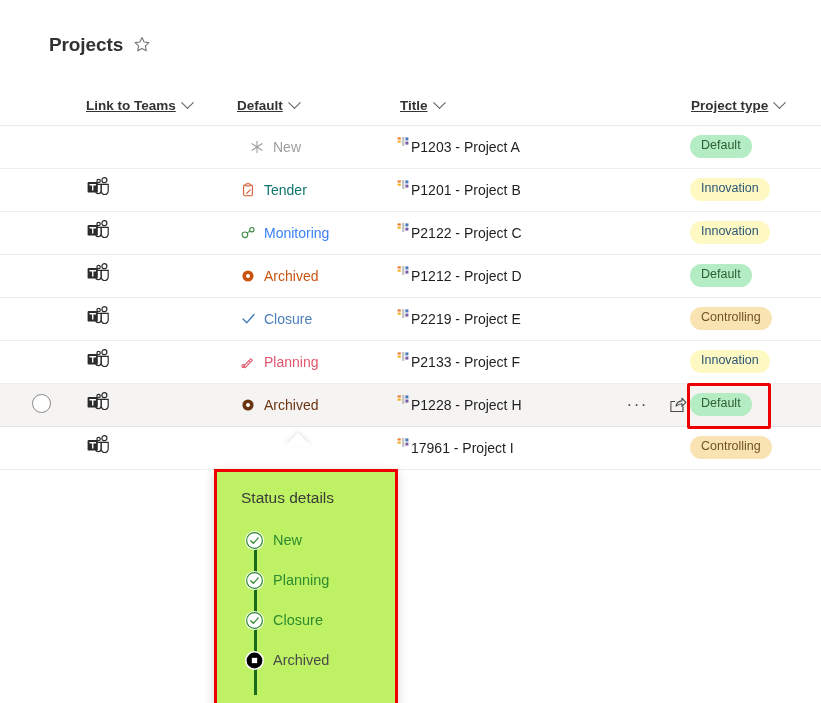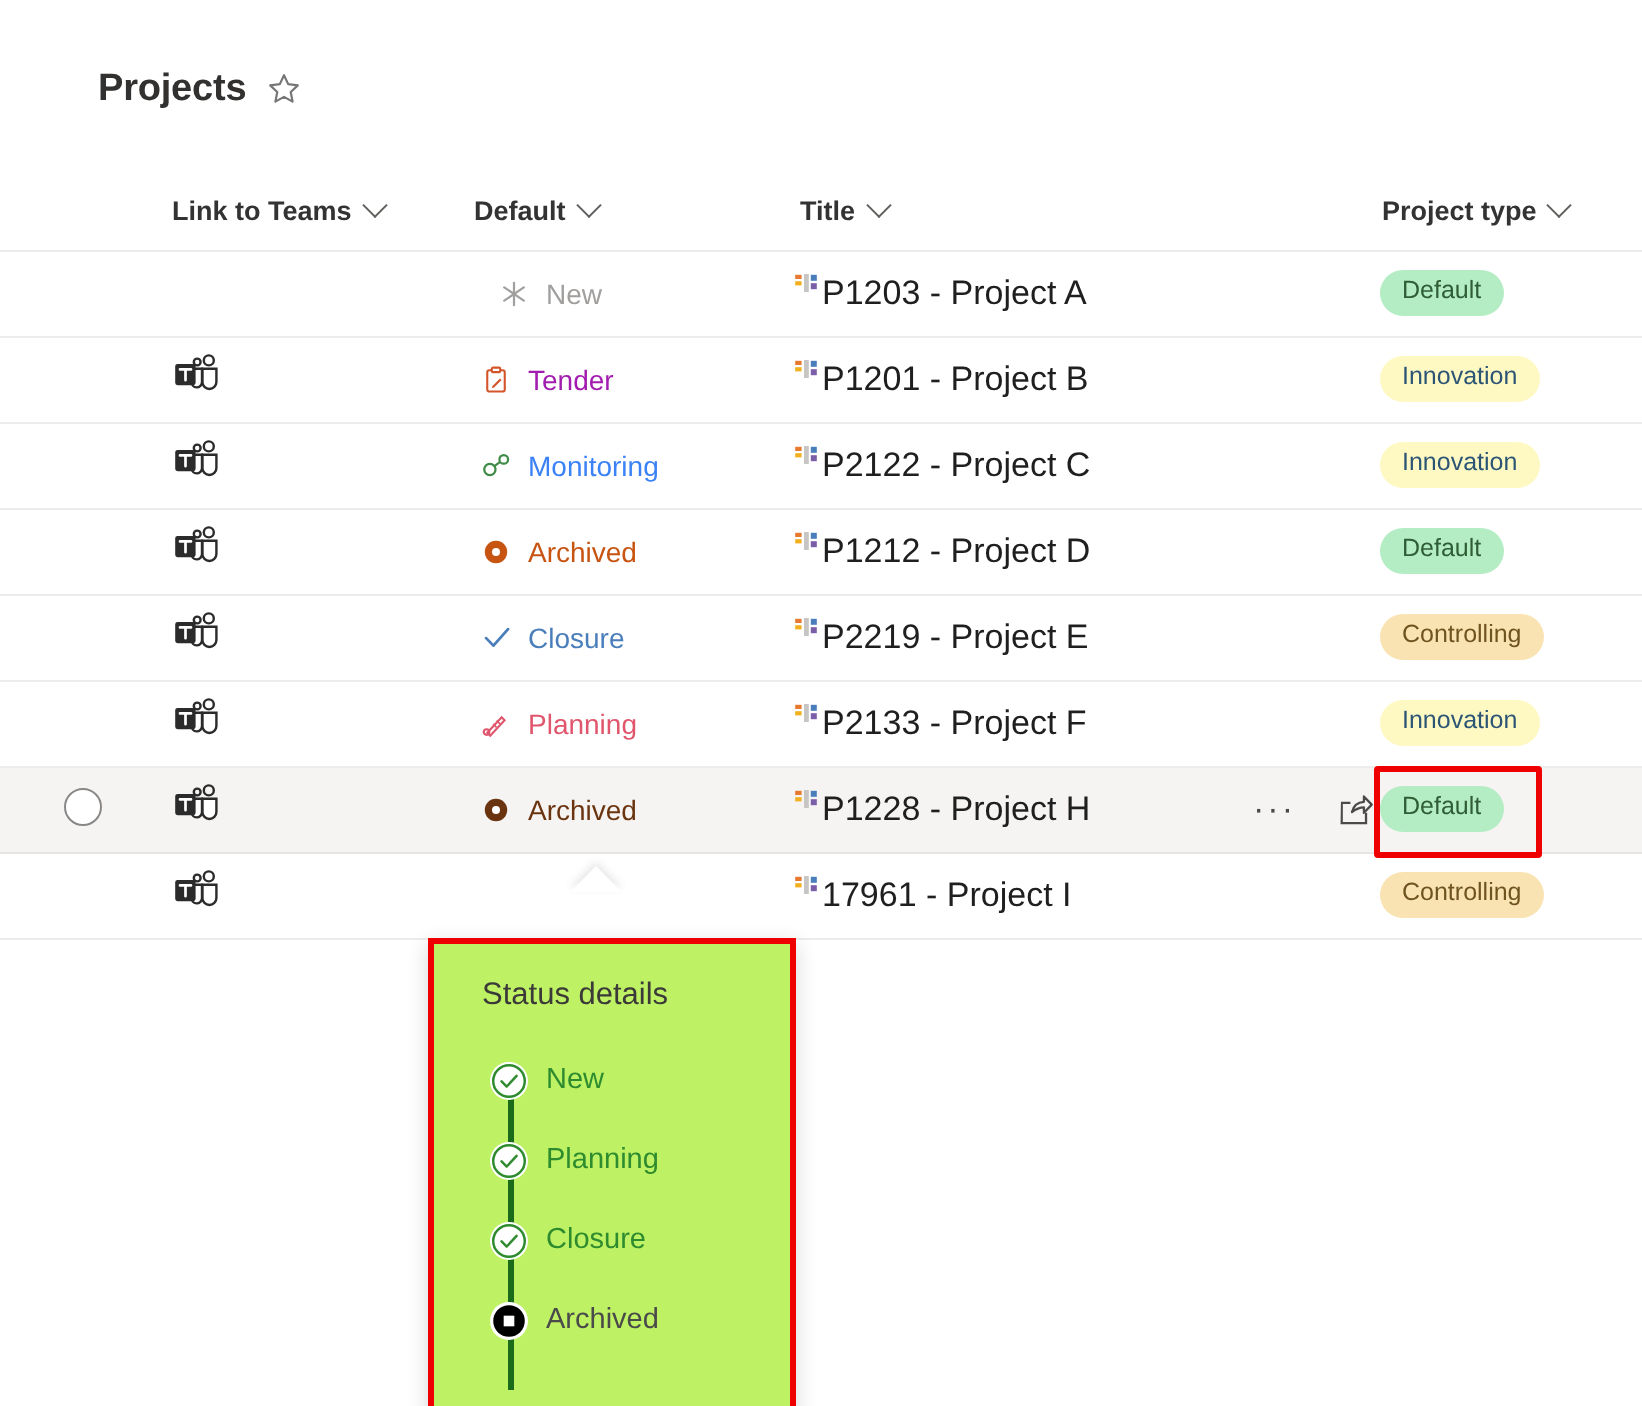--- a/index.html
+++ b/index.html
@@ -64,20 +64,21 @@
   thead th {
     height: 39px;
     padding: 0;
     font-size: 13.5px;
     font-weight: 600;
     color: #333333;
     text-align: right;
     vertical-align: middle;
     border-bottom: 1px solid #ebebeb;
     background: #ffffff;
+    text-decoration: underline;
   }
   .th-inner {
     display: flex;
     align-items: center;
     gap: 7px;
     cursor: pointer;
     white-space: nowrap;
   }
   th.th-teams  .th-inner { padding-left: 4px; }
   th.th-status .th-inner { padding-left: 0px; }
@@ -128,38 +129,38 @@
     font-size: 14px;
   }
   .status-ic {
     width: 16px; height: 16px;
     display: inline-flex;
     align-items: center;
     justify-content: center;
     flex: 0 0 16px;
   }
   .st-new      { color: #a19f9d; padding-left: 12px; }
-  .st-tender   { color: #a21caf; padding-left: 3px; }
+  .st-tender   { color: #0f766e; padding-left: 3px; }
   .st-monitor  { color: #3b82f6; padding-left: 3px; }
   .st-archived { color: #c85412; padding-left: 3px; }
   .st-archived-dark { color: #6b3410; padding-left: 3px; }
   .st-closure  { color: #4a7ebb; padding-left: 3px; }
   .st-planning { color: #e0566d; padding-left: 3px; }
 
   
   .title-cell { padding-left: 10px; }
   .title-wrap {
     display: flex;
     align-items: center;
     gap: 2px;
     white-space: nowrap;
   }
   .doc-icon { width: 12px; height: 16px; flex: 0 0 12px; position: relative; top:-4px; }
   .title-text {
-    font-size: 17px;
+    font-size: 14px;
     color: #1f1f1f;
     cursor: pointer;
   }
 
   
   .actions-cell { position: relative; }
   .row-actions {
     display: flex;
     align-items: center;
     gap: 20px;

